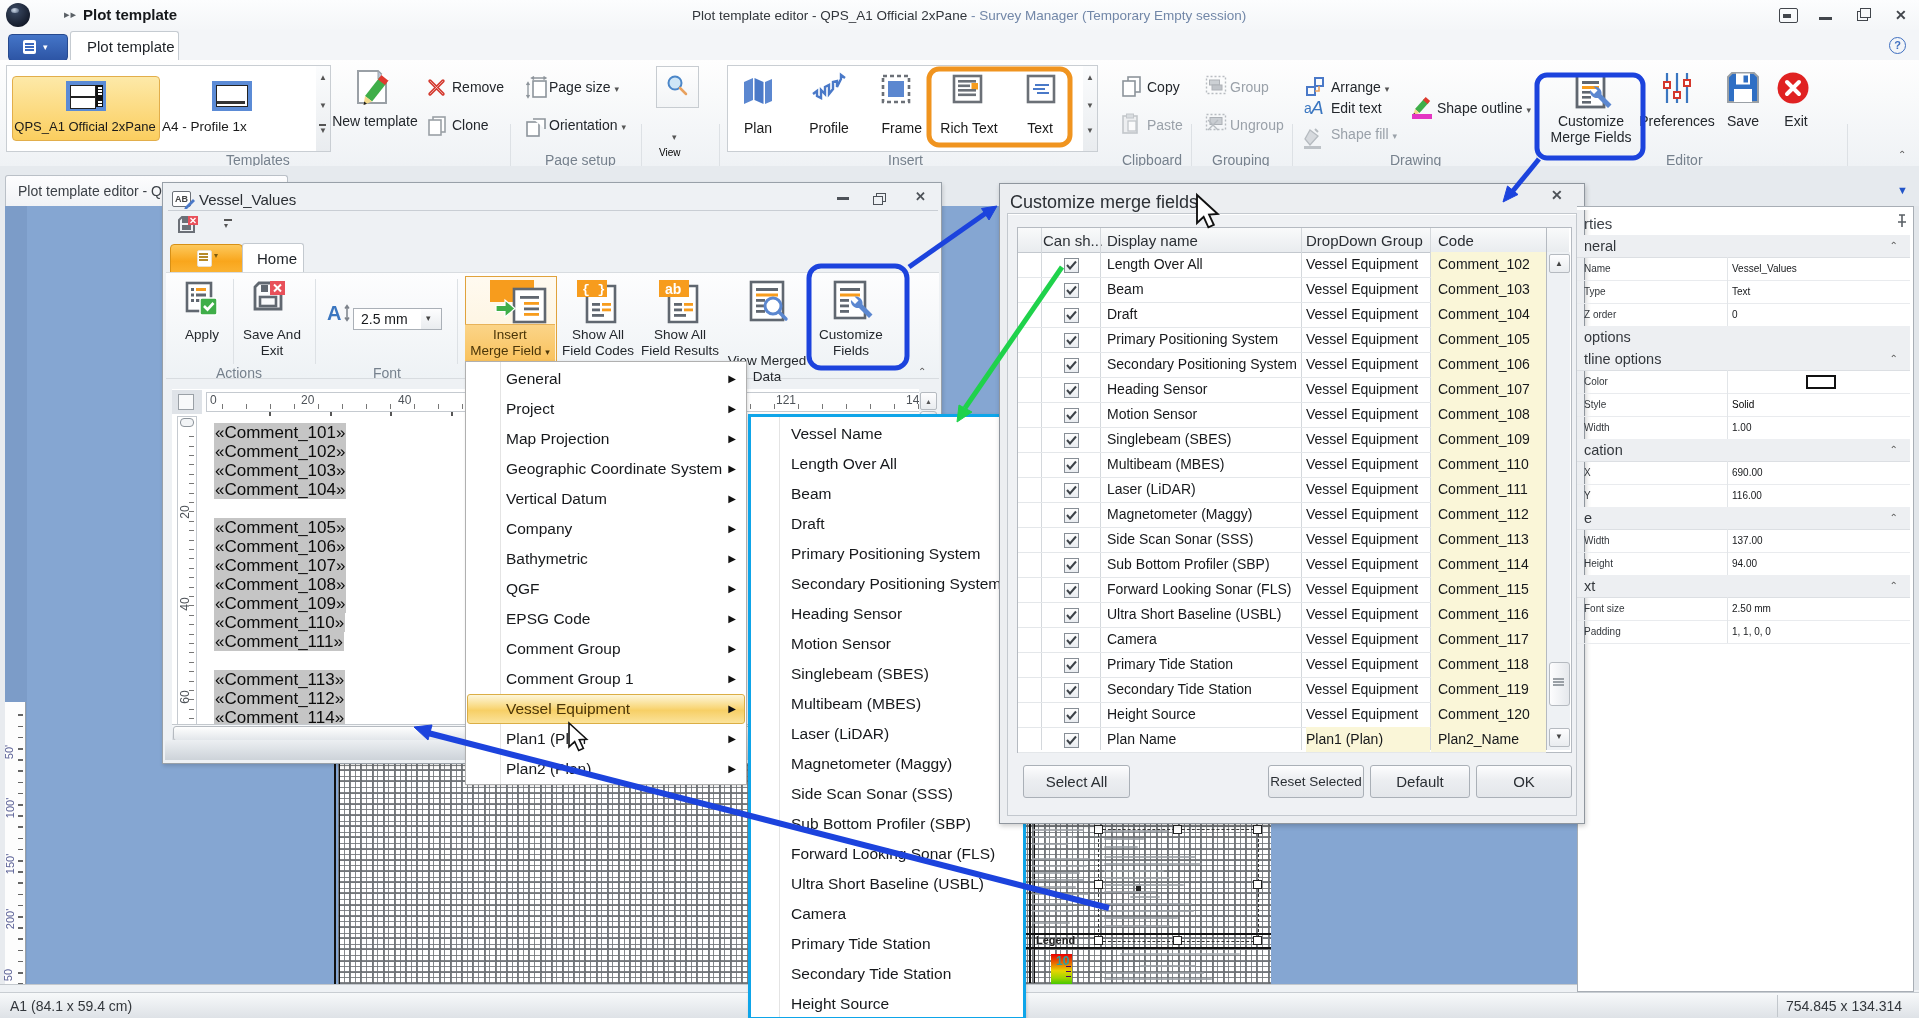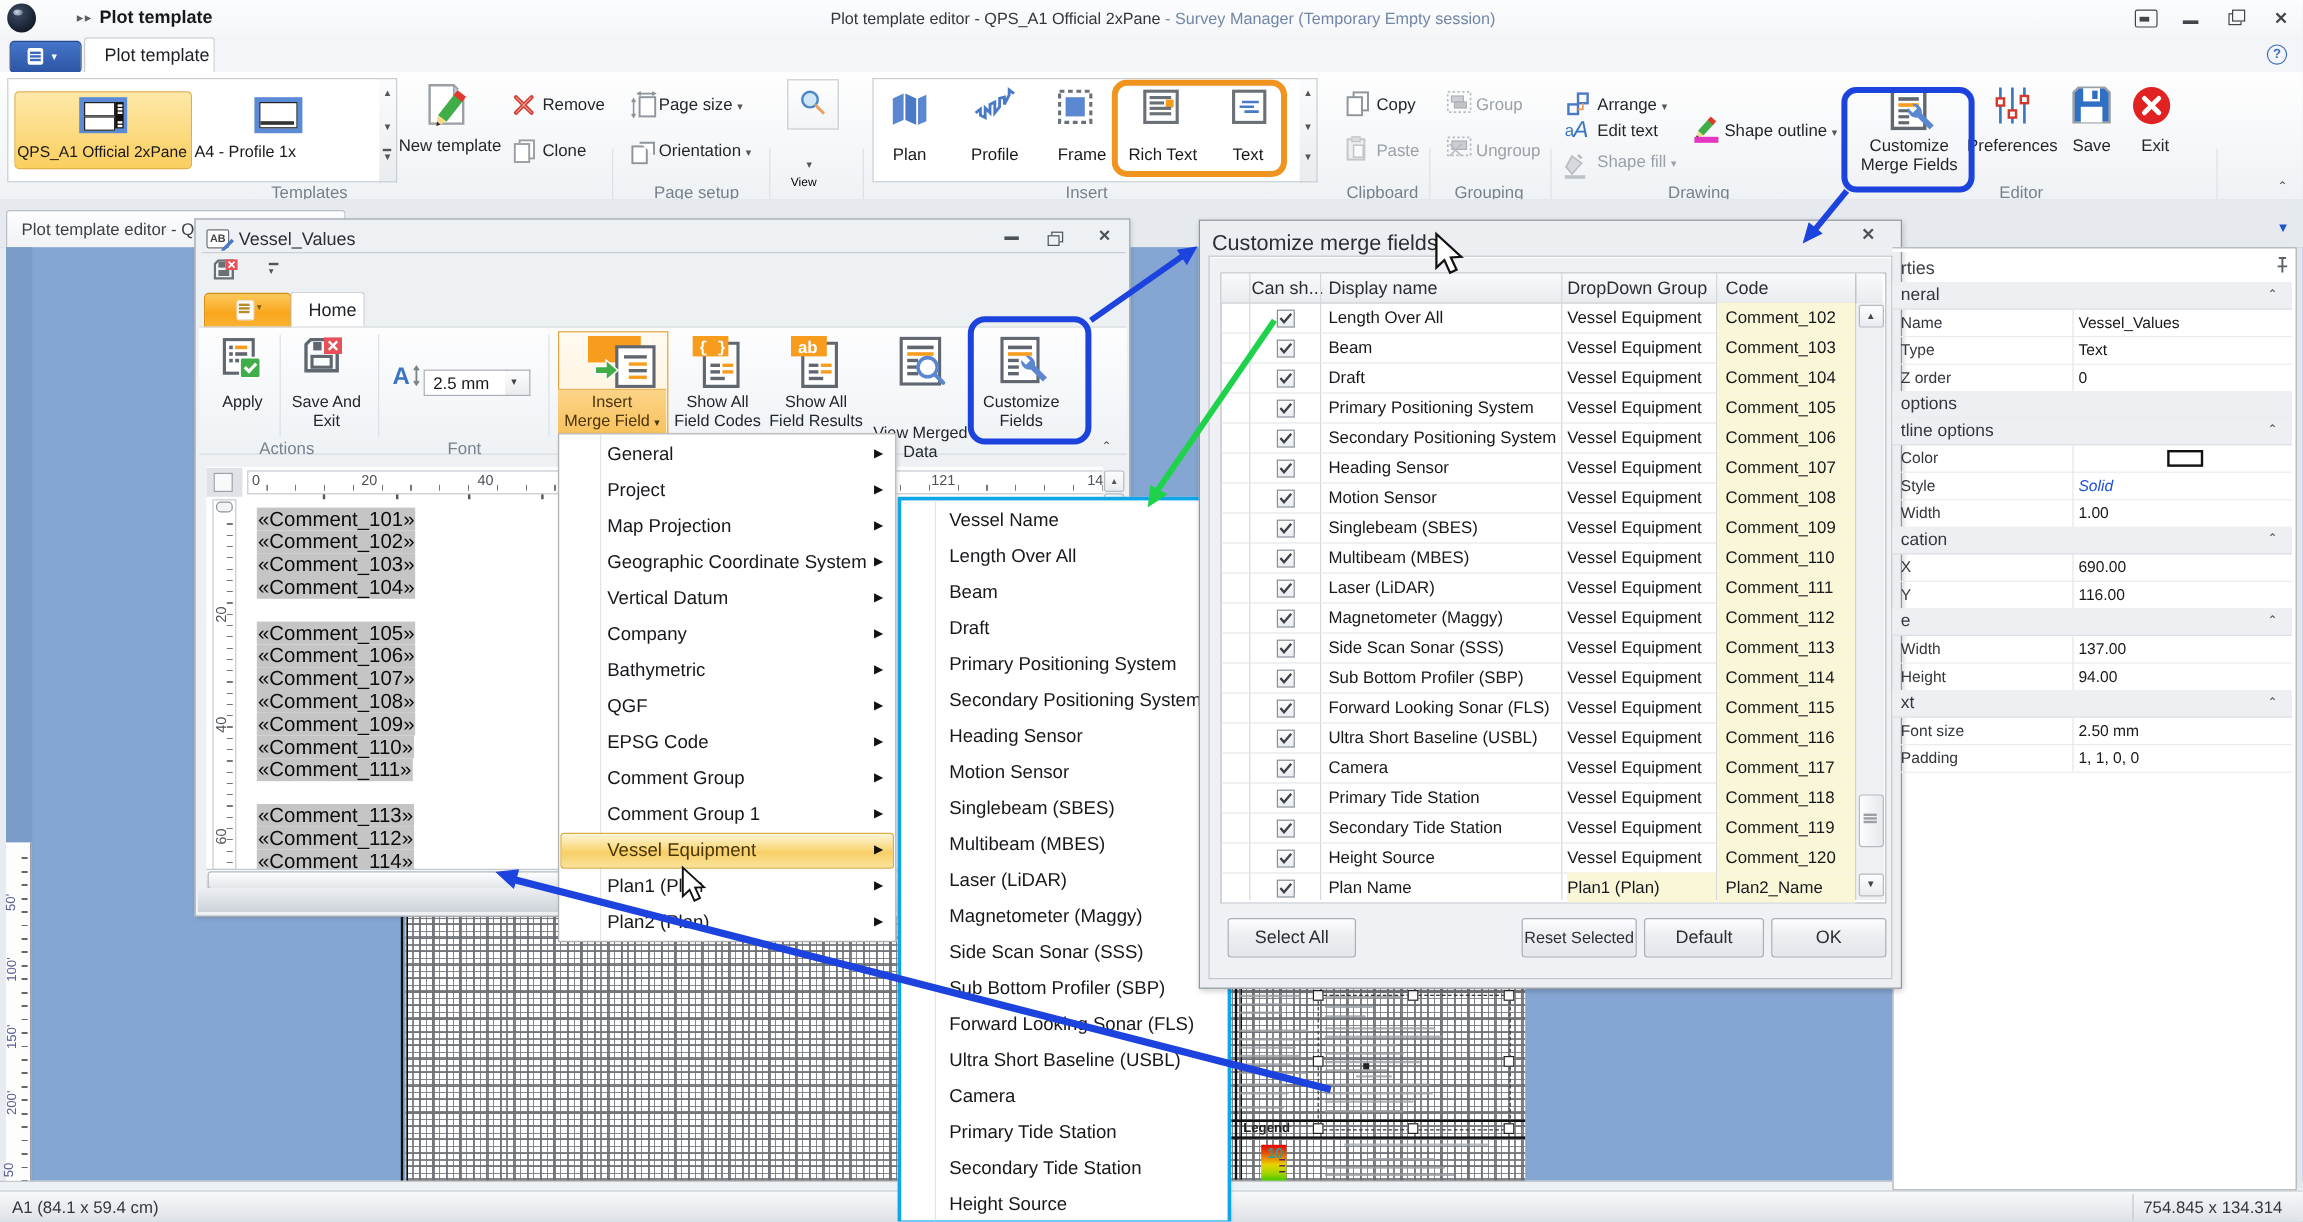--- a/index.html
+++ b/index.html
@@ -3,21 +3,21 @@
 <style>
 html,body{margin:0;padding:0;}
 body{width:1919px;height:1018px;overflow:hidden;position:relative;font-family:"Liberation Sans",sans-serif;background:#fff;}
 .abs{position:absolute;}
 .lbl{color:#76818d;font-size:14px;}
 .sep{position:absolute;width:1px;background:#dde1e5;top:64px;height:96px;}
 .hl{background:#c5c5c5;padding:0 1px;}
 .mi{position:relative;height:30px;line-height:30px;padding-left:40px;font-size:15.5px;color:#16181b;white-space:nowrap;}
 .mi .arr{position:absolute;right:10px;top:0;font-size:10px;color:#111;}
 .row25{position:absolute;height:25px;line-height:25px;font-size:14px;color:#16181b;white-space:nowrap;}
-.prow{position:absolute;left:0;height:23px;line-height:23px;font-size:13px;color:#33373c;width:100%;border-bottom:1px solid #e9ebee;}
+.prow{position:absolute;left:0;height:23px;line-height:23px;font-size:10px;color:#33373c;width:100%;border-bottom:1px solid #e9ebee;}
 .phead{position:absolute;left:0;height:22px;line-height:22px;font-size:14.5px;color:#33373c;width:100%;background:#edeff2;border-bottom:1px solid #dcdfe3;}
 .smu{position:absolute;background:#989da2;height:2px;border-radius:1px;opacity:.8;}
 .btn{height:31px;white-space:nowrap;background:linear-gradient(#fdfdfe,#eceef1 45%,#e3e6ea);border:1px solid #aab0b7;border-radius:3px;font-size:15px;color:#2b2f34;text-align:center;line-height:31px;}
 .vrl{position:absolute;font-size:11px;color:#5a6096;transform:rotate(-90deg);transform-origin:center;}
 .hdl{position:absolute;width:7px;height:7px;background:#fff;border:1px solid #222;}
 </style></head>
 <body>
 
 <div class="abs" style="left:0;top:0;width:1919px;height:30px;background:linear-gradient(#fcfdfe,#f4f6f8);border-bottom:1px solid #e6e9ec;">
   <div class="abs" style="left:6px;top:3px;width:24px;height:24px;border-radius:50%;background:radial-gradient(circle at 38% 32%, #3d4c66, #131a29 75%);"></div>
@@ -825,21 +825,21 @@
       <path d="M3 1 h6 M6 1 v7 M2 8 h8 M6 8 v5" stroke="#5a6066" stroke-width="1.6" fill="none"></path>
     </svg>
   <div id="plist" class="abs" style="left:0px;top:29px;width:333px;">
 <div class="phead" style="top:0px;"><span style="padding-left:7px;">neral</span><span style="position:absolute;right:12px;top:0;font-size:10px;color:#555;">⌃</span></div>
 <div class="prow" style="top:22px;"><span style="padding-left:7px;">Name</span><span style="position:absolute;left:150px;top:0;width:1px;height:23px;background:#e2e5e8;"></span><span style="position:absolute;left:155px;color:#16181b;">Vessel_Values</span></div>
 <div class="prow" style="top:45px;"><span style="padding-left:7px;">Type</span><span style="position:absolute;left:150px;top:0;width:1px;height:23px;background:#e2e5e8;"></span><span style="position:absolute;left:155px;color:#16181b;">Text</span></div>
 <div class="prow" style="top:68px;"><span style="padding-left:7px;">Z order</span><span style="position:absolute;left:150px;top:0;width:1px;height:23px;background:#e2e5e8;"></span><span style="position:absolute;left:155px;color:#16181b;">0</span></div>
 <div class="phead" style="top:91px;"><span style="padding-left:7px;"> options</span></div>
 <div class="phead" style="top:113px;"><span style="padding-left:7px;">tline options</span><span style="position:absolute;right:12px;top:0;font-size:10px;color:#555;">⌃</span></div>
 <div class="prow" style="top:135px;"><span style="padding-left:7px;">Color</span><span style="position:absolute;left:150px;top:0;width:1px;height:23px;background:#e2e5e8;"></span><div style="position:absolute;left:229px;top:5px;width:26px;height:10px;background:#fff;border:2px solid #111;"></div></div>
-<div class="prow" style="top:158px;"><span style="padding-left:7px;">Style</span><span style="position:absolute;left:150px;top:0;width:1px;height:23px;background:#e2e5e8;"></span><span style="position:absolute;left:155px;color:#1d4ed8;font-style:italic;">Solid</span></div>
+<div class="prow" style="top:158px;"><span style="padding-left:7px;">Style</span><span style="position:absolute;left:150px;top:0;width:1px;height:23px;background:#e2e5e8;"></span><span style="position:absolute;left:155px;color:#000000;">Solid</span></div>
 <div class="prow" style="top:181px;"><span style="padding-left:7px;">Width</span><span style="position:absolute;left:150px;top:0;width:1px;height:23px;background:#e2e5e8;"></span><span style="position:absolute;left:155px;color:#16181b;">1.00</span></div>
 <div class="phead" style="top:204px;"><span style="padding-left:7px;">cation</span><span style="position:absolute;right:12px;top:0;font-size:10px;color:#555;">⌃</span></div>
 <div class="prow" style="top:226px;"><span style="padding-left:7px;">X</span><span style="position:absolute;left:150px;top:0;width:1px;height:23px;background:#e2e5e8;"></span><span style="position:absolute;left:155px;color:#16181b;">690.00</span></div>
 <div class="prow" style="top:249px;"><span style="padding-left:7px;">Y</span><span style="position:absolute;left:150px;top:0;width:1px;height:23px;background:#e2e5e8;"></span><span style="position:absolute;left:155px;color:#16181b;">116.00</span></div>
 <div class="phead" style="top:272px;"><span style="padding-left:7px;">e</span><span style="position:absolute;right:12px;top:0;font-size:10px;color:#555;">⌃</span></div>
 <div class="prow" style="top:294px;"><span style="padding-left:7px;">Width</span><span style="position:absolute;left:150px;top:0;width:1px;height:23px;background:#e2e5e8;"></span><span style="position:absolute;left:155px;color:#16181b;">137.00</span></div>
 <div class="prow" style="top:317px;"><span style="padding-left:7px;">Height</span><span style="position:absolute;left:150px;top:0;width:1px;height:23px;background:#e2e5e8;"></span><span style="position:absolute;left:155px;color:#16181b;">94.00</span></div>
 <div class="phead" style="top:340px;"><span style="padding-left:7px;">xt</span><span style="position:absolute;right:12px;top:0;font-size:10px;color:#555;">⌃</span></div>
 <div class="prow" style="top:362px;"><span style="padding-left:7px;">Font size</span><span style="position:absolute;left:150px;top:0;width:1px;height:23px;background:#e2e5e8;"></span><span style="position:absolute;left:155px;color:#16181b;">2.50 mm</span></div>
 <div class="prow" style="top:385px;"><span style="padding-left:7px;">Padding</span><span style="position:absolute;left:150px;top:0;width:1px;height:23px;background:#e2e5e8;"></span><span style="position:absolute;left:155px;color:#16181b;">1, 1, 0, 0</span></div>

